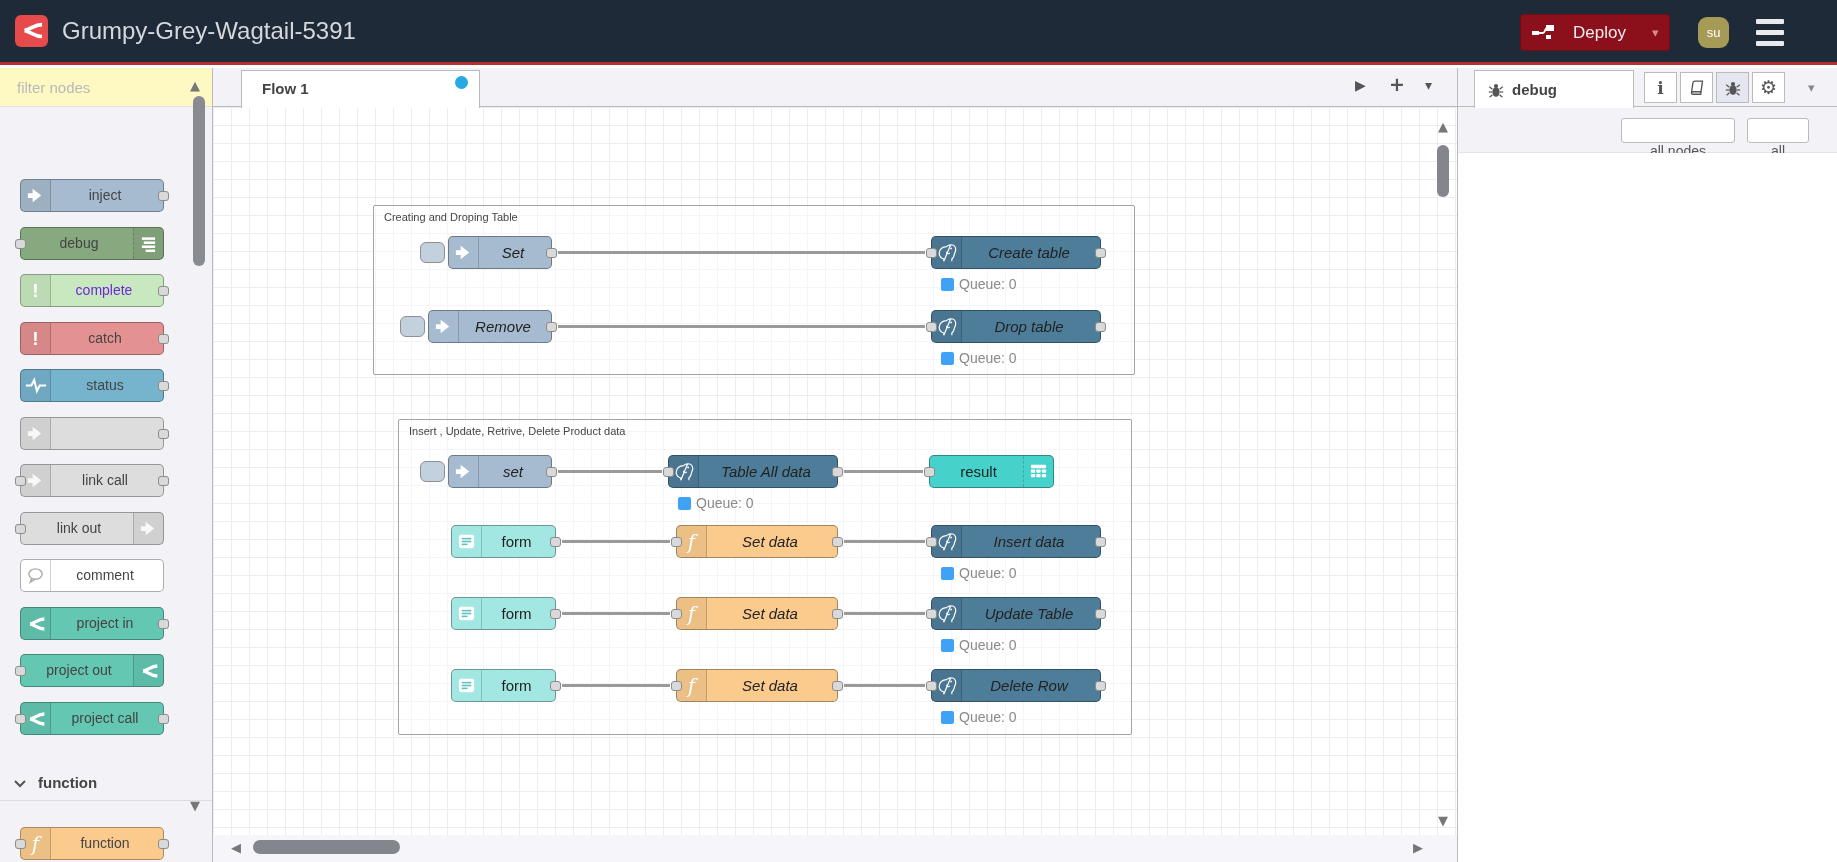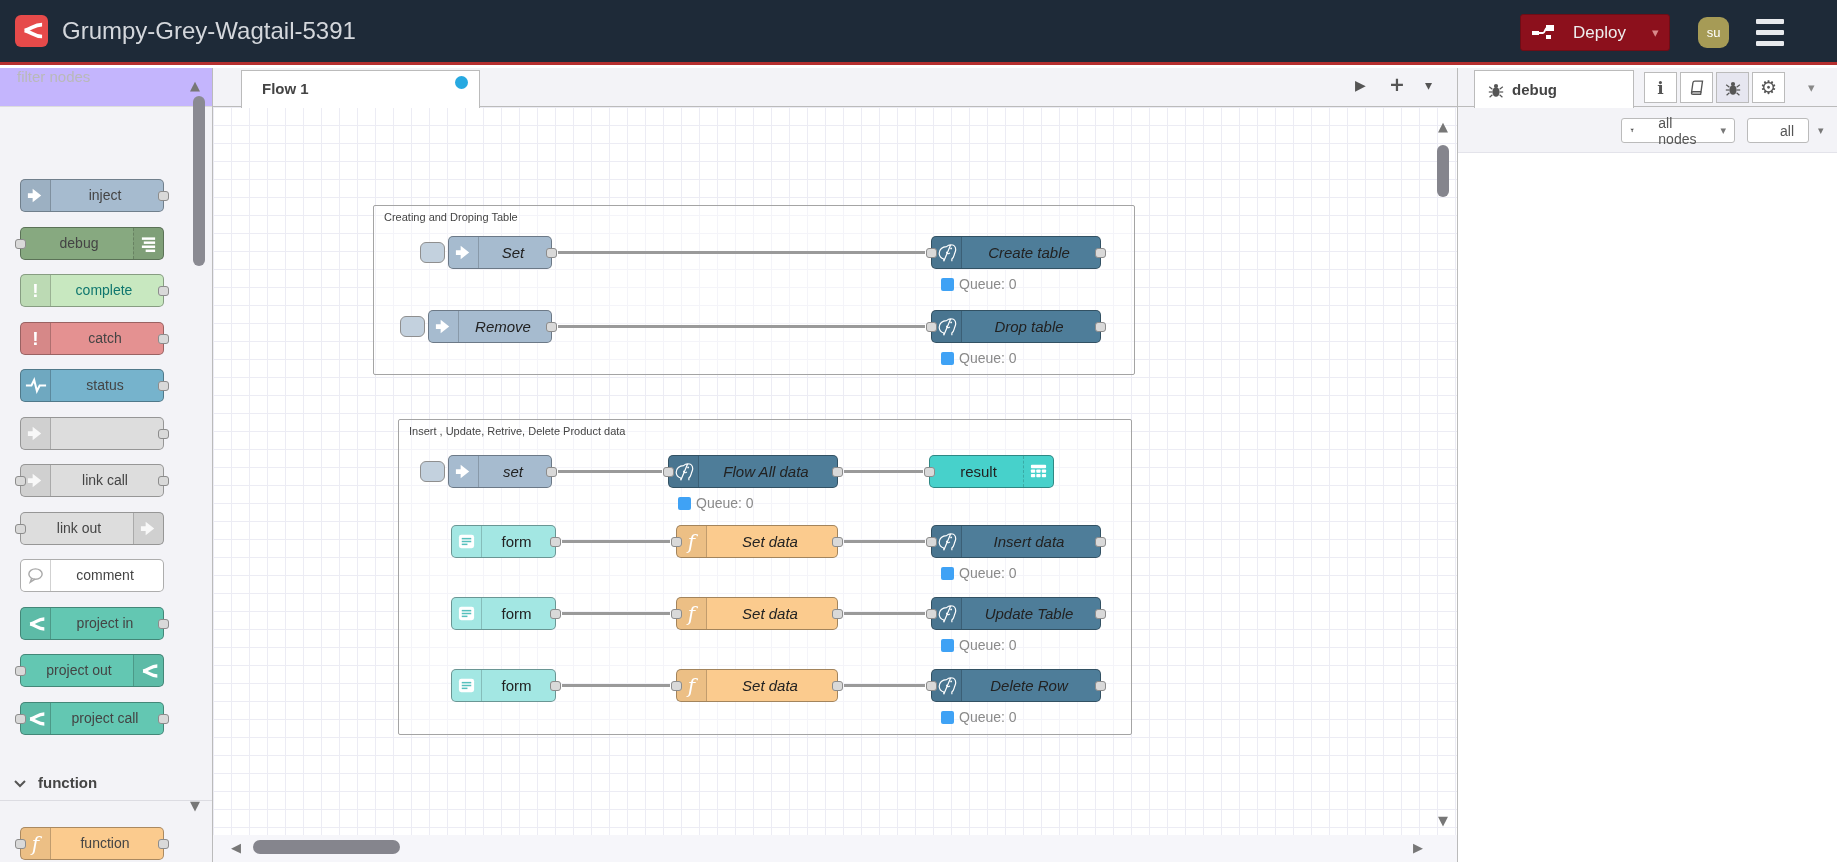--- a/index.html
+++ b/index.html
@@ -20,22 +20,22 @@
   .deploy-caret { color:#d98a8a; font-size:13px; margin-left:8px; font-family:"DejaVu Sans",sans-serif; }
   .avatar { position:absolute; left:1698px; top:17px; width:31px; height:31px; border-radius:9px;
     background:#a69b56; color:#fff; font-size:13px; display:flex; align-items:center; justify-content:center; }
   .burger { position:absolute; left:1756px; top:19px; width:28px; height:27px;
     display:flex; flex-direction:column; justify-content:space-between; cursor:pointer; }
   .burger i { display:block; height:5px; background:#e8eaed; border-radius:1px; }
 
   
   .palette { position:absolute; left:0; top:68px; width:213px; height:794px;
     background:#f3f3f7; border-right:1px solid #bbb; }
-  .pal-search { position:absolute; left:0; top:0; width:212px; height:39px; background:#c4b5fd;
-    border-bottom:1px solid #ddd; display:flex; align-items:flex-start; padding:0 10px; gap:7px; }
+  .pal-search { position:absolute; left:0; top:0; width:212px; height:39px; background:#fef9c3;
+    border-bottom:1px solid #ddd; display:flex; align-items:center; padding:0 10px; gap:7px; }
   .pal-search input { border:0; outline:0; flex:1; font-size:15px; color:#666; background:transparent;
     font-family:"Liberation Sans",sans-serif; }
   .pal-search input::placeholder { color:#b9b9b9; }
   .pal-body { position:absolute; left:0; top:39px; width:212px; height:755px; }
   .cat-hdr { position:absolute; left:0; width:212px; height:36px; border-bottom:1px solid #dcdce2;
     display:flex; align-items:center; gap:12px; padding-left:14px; cursor:pointer; }
   .cat-hdr .cat-label { font-size:15px; font-weight:bold; color:#454545; }
   .pnode { position:absolute; width:144px; height:33px; border:1px solid rgba(0,0,0,0.32);
     border-radius:5px; cursor:grab; }
   .pnode .nlabel { position:absolute; top:0; height:31px; line-height:31px; font-size:14px; color:#333;
@@ -108,21 +108,21 @@
   .rp-tab .tlabel { font-size:15px; font-weight:bold; color:#444; }
   .rp-btn { position:absolute; top:4px; width:33px; height:31px; background:#fff;
     border:1px solid #bbb; display:flex; align-items:center; justify-content:center; cursor:pointer; }
   .rp-btn.active { background:#e6e6f0; }
   .rp-caret { position:absolute; left:350px; top:12px; color:#888; font-size:13px;
     font-family:"DejaVu Sans",sans-serif; cursor:pointer; }
   .rp-toolbar { position:absolute; left:0; top:39px; width:380px; height:46px;
     background:#f3f3f7; border-bottom:1px solid #e3e3ea; }
   .rp-filter { position:absolute; display:flex; align-items:center; gap:24px; height:25px;
     background:#fff; border:1px solid #bbb; border-radius:3px; padding:0 8px;
-    font-size:14px; color:#555; top:11px; cursor:pointer; }
+    font-size:14px; color:#555; top:11px; cursor:pointer;flex-direction:column; }
   .info-i { font-family:"DejaVu Serif",serif; font-weight:bold; font-size:17px; color:#555; }
   .gear-g { font-family:"DejaVu Sans",sans-serif; font-size:19px; color:#555; line-height:1; }
   .mini-caret { font-family:"DejaVu Sans",sans-serif; font-size:11px; color:#777; }
 </style>
 </head>
 <body>
 
 <div class="app">
 
   <div class="hdr">
@@ -180,21 +180,21 @@
               </g>
             </svg>
           </span>
           <span class="nlabel" style="left: 4px; right: 30px; color: rgb(68, 68, 68);">debug</span>
           <span class="port in"></span>
         </div>
         <div class="pnode" style="left: 20px; top: 167px; background: rgb(200, 232, 192);">
           <span class="icon-sec left shade">
             <span class="excl">!</span>
           </span>
-          <span class="nlabel" style="left: 28px; right: 4px; color: #0f766e;">complete</span>
+          <span class="nlabel" style="left: 28px; right: 4px; color: #6d28d9;">complete</span>
           <span class="port out"></span>
         </div>
         <div class="pnode" style="left: 20px; top: 215px; background: rgb(228, 145, 145);">
           <span class="icon-sec left shade">
             <span class="excl">!</span>
           </span>
           <span class="nlabel" style="left: 30px; right: 4px; color: rgb(68, 68, 68);">catch</span>
           <span class="port out"></span>
         </div>
         <div class="pnode" style="left: 20px; top: 262px; background: rgb(118, 179, 204);">
@@ -398,21 +398,21 @@
         <div class="fnode" style="left: 455px; top: 348px; width: 170px; background: rgb(78, 125, 153);">
           <span class="icon-sec left shade">
             <svg width="22" height="22" viewBox="0 0 24 24">
               <g fill="none" stroke="#fff" stroke-width="1.3">
                 <path d="M16 3 C19.5 3 21.5 5.5 21.5 8.5 C21.5 10.5 20.5 11.5 20 13.5 C19.5 15.5 19.3 17 17.3 18.5 L17.3 21 M8.5 21 L8.5 18.6 C5.5 17.5 3.5 15.3 3.5 12.2 C3.5 8 7 5 11.5 5 C13 3.6 14.5 3 16 3 Z"></path>
                 <path d="M11.5 10.5 C11.5 13 14 13.5 15 11.8"></path>
               </g>
               <circle cx="16.5" cy="7" r="1" fill="#fff"></circle>
             </svg>
           </span>
-          <span class="nlabel it" style="left: 30px; right: 4px;">Flow All data</span>
+          <span class="nlabel it" style="left: 30px; right: 4px;">Table All data</span>
           <span class="port in"></span>
           <span class="port out"></span>
         </div>
         <div class="nstatus" style="left: 465px; top: 388px;">
           <span class="dot" style="background: rgb(63, 162, 245);"></span>
           <span class="stext">Queue: 0</span>
         </div>
         <div class="fnode" style="left: 716px; top: 348px; width: 125px; background: rgb(71, 209, 203);">
           <span class="icon-sec right dashed">
             <svg width="19" height="19" viewBox="0 0 20 20">

